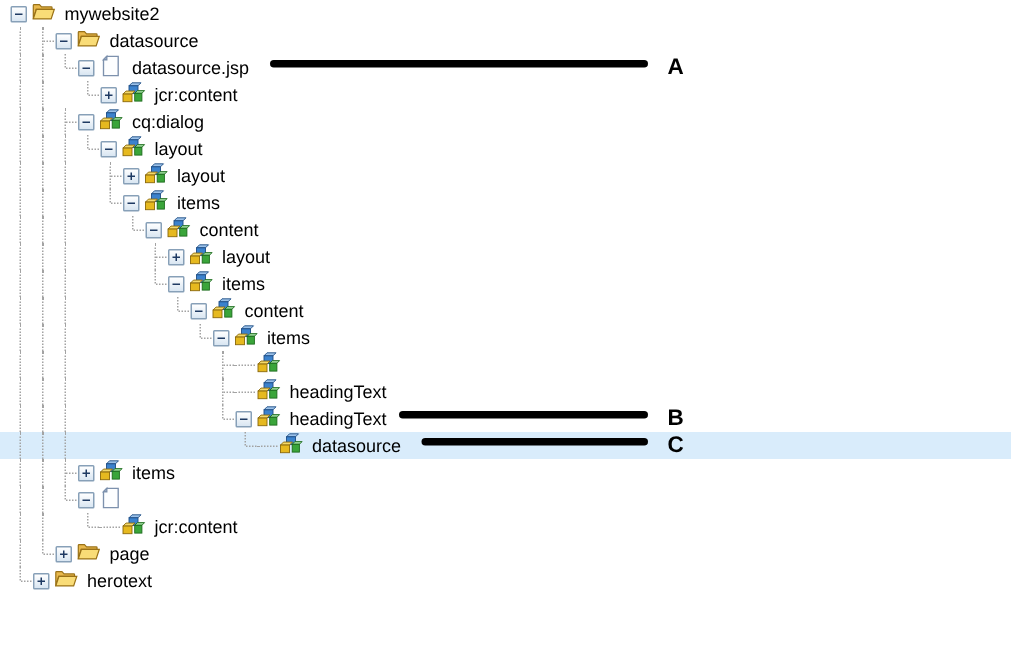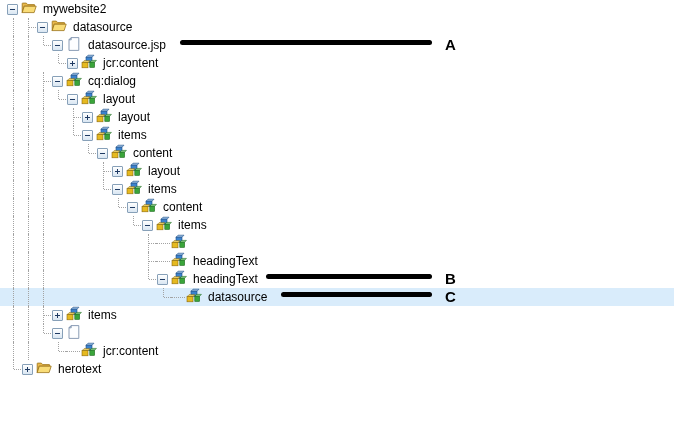--- a/index.html
+++ b/index.html
@@ -467,20 +467,34 @@
           <rect x="5" y="3.2" width="6" height="5.2" fill="#3b82cd" stroke="#1d4d85" stroke-width="0.6"></rect>
           <polygon points="1,8.7 3,6.7 9,6.7 7,8.7" fill="#f3d96b" stroke="#8a680b" stroke-width="0.6"></polygon>
           <rect x="1" y="8.7" width="6" height="5.1" fill="#e6b91f" stroke="#8a680b" stroke-width="0.6"></rect>
           <polygon points="8.8,8.2 10.6,6.4 15.4,6.4 13.6,8.2" fill="#9ad89a" stroke="#1d6b1d" stroke-width="0.6"></polygon>
           <rect x="8.8" y="8.2" width="4.8" height="5.2" fill="#3aa53a" stroke="#1d6b1d" stroke-width="0.6"></rect>
         </svg>
       </span>
       <span class="label">jcr:content</span>
     </div>
     <div class="row">
+      <div class="cell line"></div>
+      <div class="cell elbow half"></div>
+      <div class="slot">
+        <div class="expander plus"></div>
+      </div>
+      <span class="icon">
+        <svg width="16" height="16" viewBox="0 0 16 16">
+          <path d="M1.2 12.6 L1.2 3.6 Q1.2 3.1 1.7 3.1 L5.3 3.1 L6.7 4.6 L13.2 4.6 Q13.7 4.6 13.7 5.1 L13.7 6.2 L3.1 6.2 L1.2 12.6 Z" fill="#e9b94d" stroke="#9a7217" stroke-width="0.8"></path>
+          <path d="M1.2 12.6 L3.3 6.2 L15.2 6.2 L13.1 12.6 Z" fill="#f9dc77" stroke="#9a7217" stroke-width="0.8"></path>
+        </svg>
+      </span>
+      <span class="label">page</span>
+    </div>
+    <div class="row">
       <div class="cell elbow half"></div>
       <div class="slot">
         <div class="expander plus"></div>
       </div>
       <span class="icon">
         <svg width="16" height="16" viewBox="0 0 16 16">
           <path d="M1.2 12.6 L1.2 3.6 Q1.2 3.1 1.7 3.1 L5.3 3.1 L6.7 4.6 L13.2 4.6 Q13.7 4.6 13.7 5.1 L13.7 6.2 L3.1 6.2 L1.2 12.6 Z" fill="#e9b94d" stroke="#9a7217" stroke-width="0.8"></path>
           <path d="M1.2 12.6 L3.3 6.2 L15.2 6.2 L13.1 12.6 Z" fill="#f9dc77" stroke="#9a7217" stroke-width="0.8"></path>
         </svg>
       </span>

